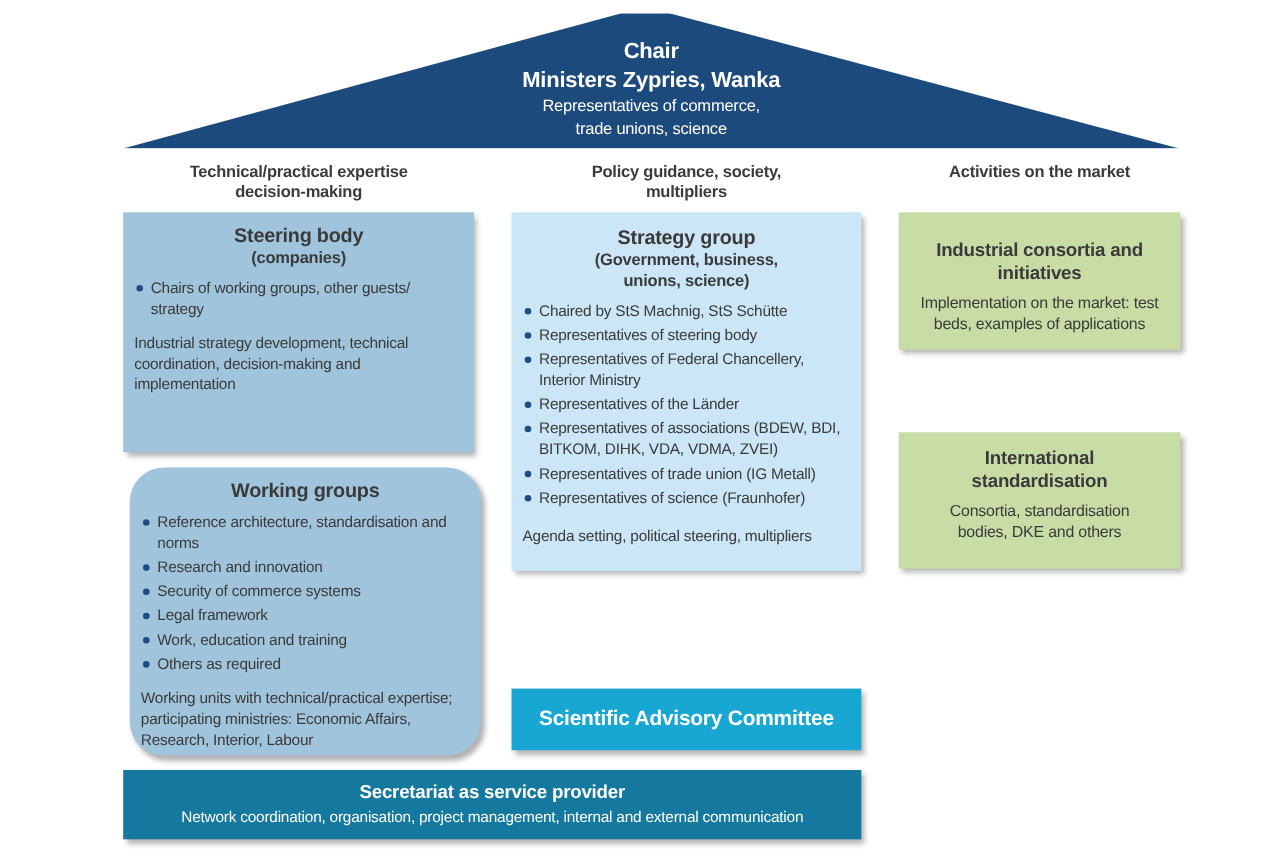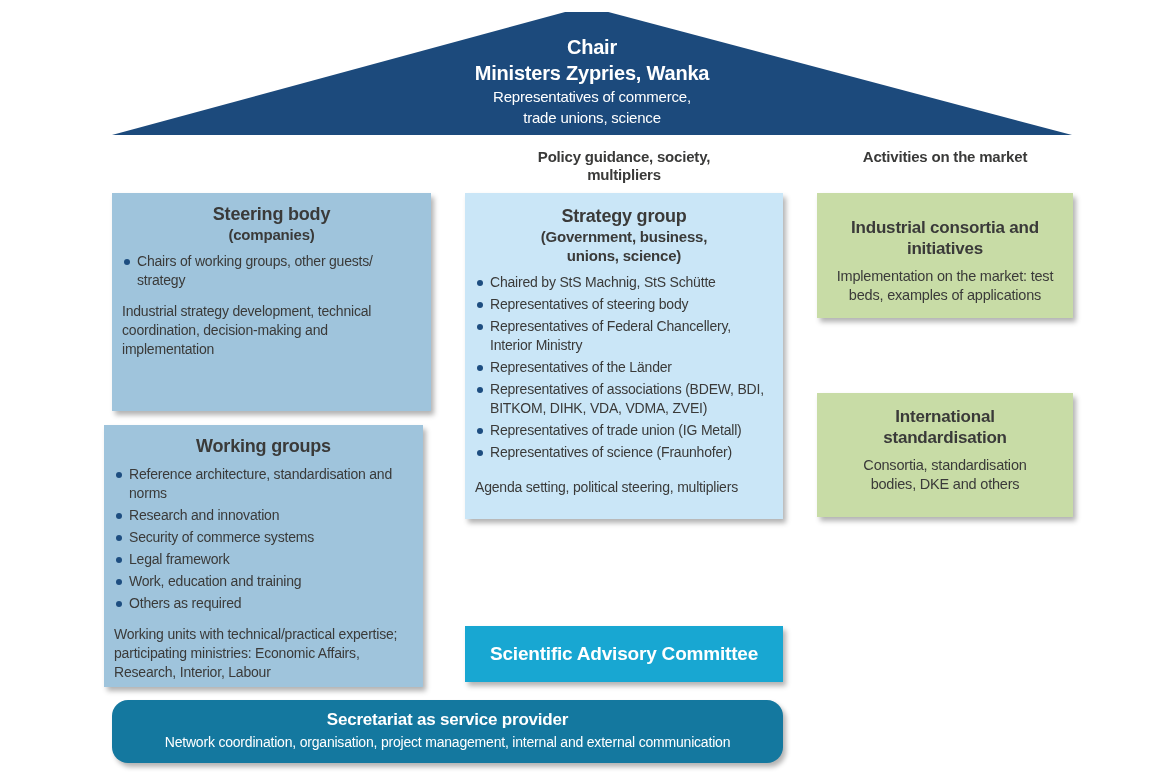--- a/index.html
+++ b/index.html
@@ -40,21 +40,21 @@
     font-size:14px; line-height:19px;
   }
   .bullets li::before {
     content:""; position:absolute; left:0; top:7px; width:6px; height:6px;
     border-radius:50%; background:var(--bullet,#1d4d80);
   }
   .box-footer { margin:12px 10px 0; font-size:14px; line-height:19px; }
 
   
   .steering  { left:112px; top:193px; width:319px; height:218px; background:var(--light_blue,#9fc4dc); }
-  .working   { left:104px; top:425px; width:319px; height:262px; background:var(--light_blue,#9fc4dc); }
+  .working   { left:118px; top:425px; width:319px; height:262px; background:var(--light_blue,#9fc4dc);border-radius:31px; }
   .strategy  { left:465px; top:193px; width:318px; height:326px; background:var(--pale_blue,#cae6f7); }
   .strategy .box-title { margin-top:12px; }
   .strategy .box-subtitle { max-width:190px; margin-left:auto; margin-right:auto; }
   .strategy .box-footer { margin-top:16px; }
 
   .sac {
     left:465px; top:626px; width:318px; height:56px; background:var(--cyan,#18a7d2);
     display:flex; align-items:center; justify-content:center;
   }
   .sac-title { color:var(--text_light,#fff); font-weight:bold; font-size:19px; }
@@ -64,40 +64,44 @@
   .intstd    { left:817px; top:393px; width:256px; height:124px; }
   .green .box-title { font-size:17px; line-height:21px; margin-top:13px; }
   .consortia .box-title { max-width:200px; margin-left:auto; margin-right:auto;margin-top:24px; }
   .intstd .box-title    { max-width:170px; margin-left:auto; margin-right:auto; }
   .green .box-body { font-size:14.5px; line-height:19px; margin:8px auto 0; }
   .consortia .box-body { max-width:238px; }
   .intstd .box-body    { max-width:212px; }
 
   .secretariat {
     left:112px; top:700px; width:671px; height:63px; background:var(--teal,#14789f);
-    text-align:center; color:var(--text_light,#fff);border-radius:16px;
+    text-align:center; color:var(--text_light,#fff);
   }
   .secretariat .sec-title { font-weight:bold; font-size:17px; line-height:21px; margin-top:9px; }
   .secretariat .sec-body  { font-size:14px; line-height:18px; margin-top:3px; }
 </style>
 </head>
 <body>
 
 <div class="canvas">
 
   <div class="roof">
     <div class="roof-shape"></div>
     <div class="roof-text">
       <div class="roof-title">Chair</div>
       <div class="roof-title">Ministers Zypries, Wanka</div>
       <div class="roof-sub">Representatives of commerce,</div>
       <div class="roof-sub">trade unions, science</div>
     </div>
   </div>
 
+  <div class="col-header c1">
+    <div>Technical/practical expertise</div>
+    <div>decision-making</div>
+  </div>
   <div class="col-header c2">
     <div>Policy guidance, society,</div>
     <div>multipliers</div>
   </div>
   <div class="col-header c3">
     <div>Activities on the market</div>
   </div>
 
   <div class="box steering">
     <div class="box-title">Steering body</div>

